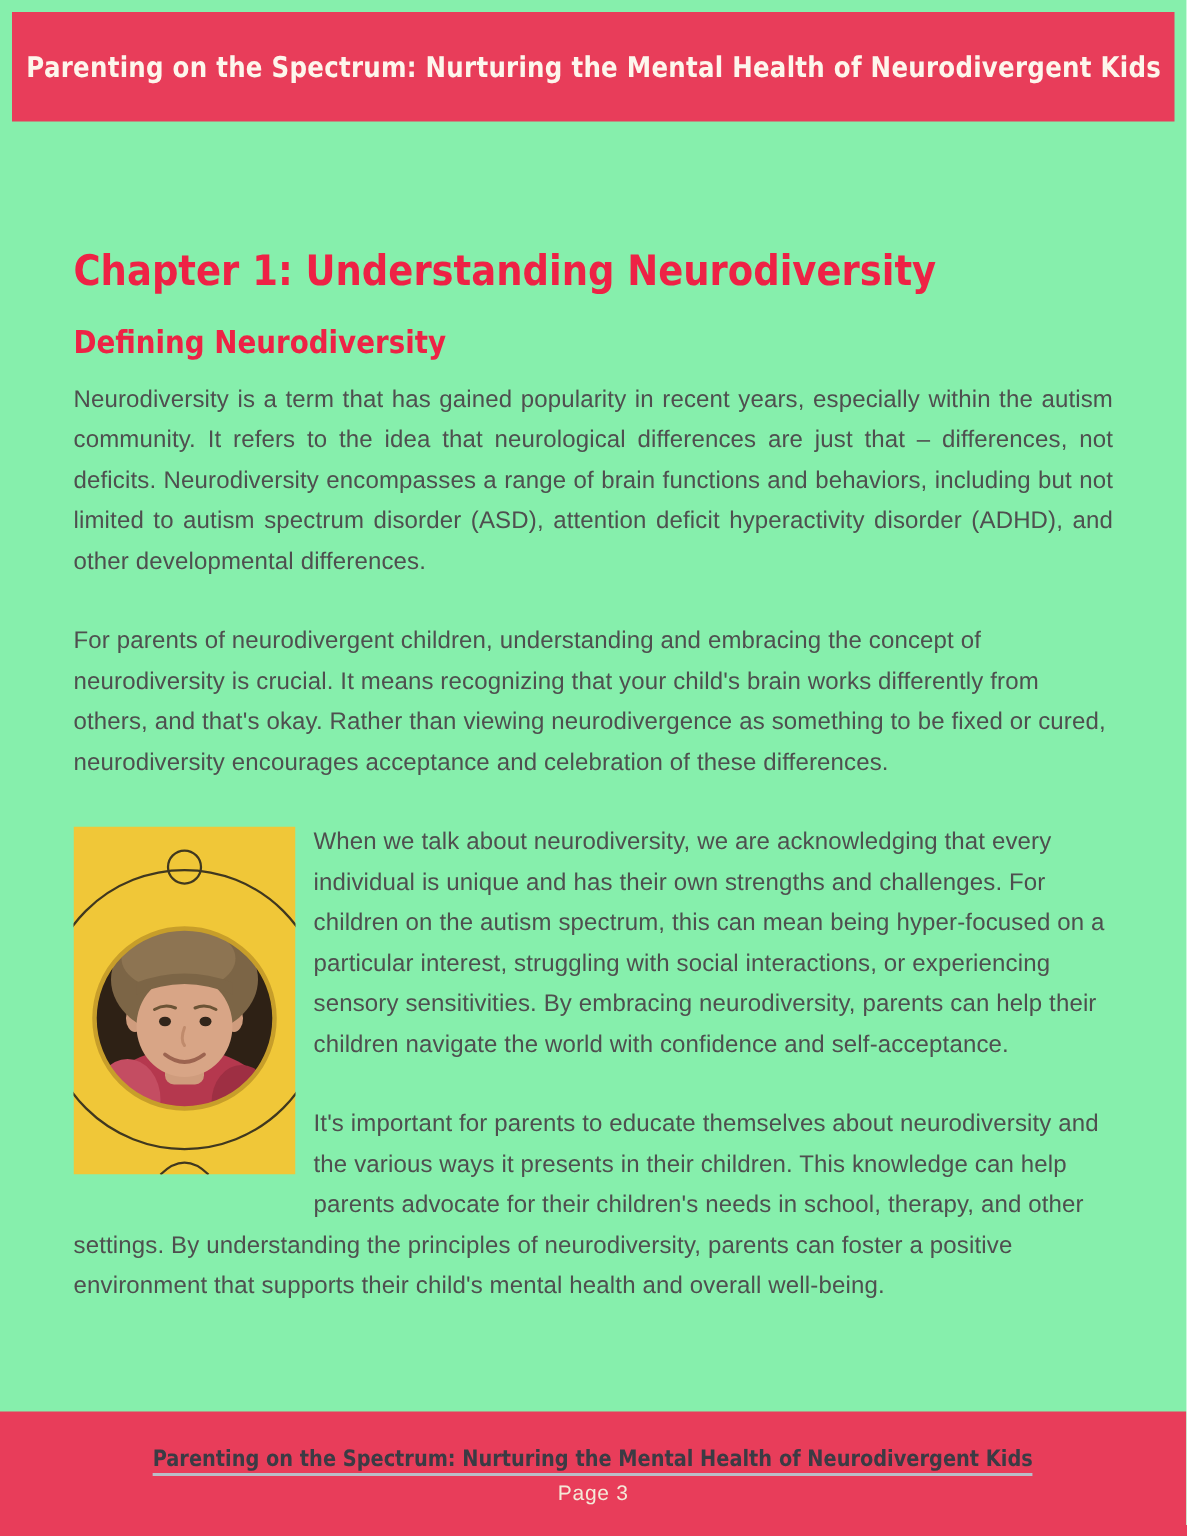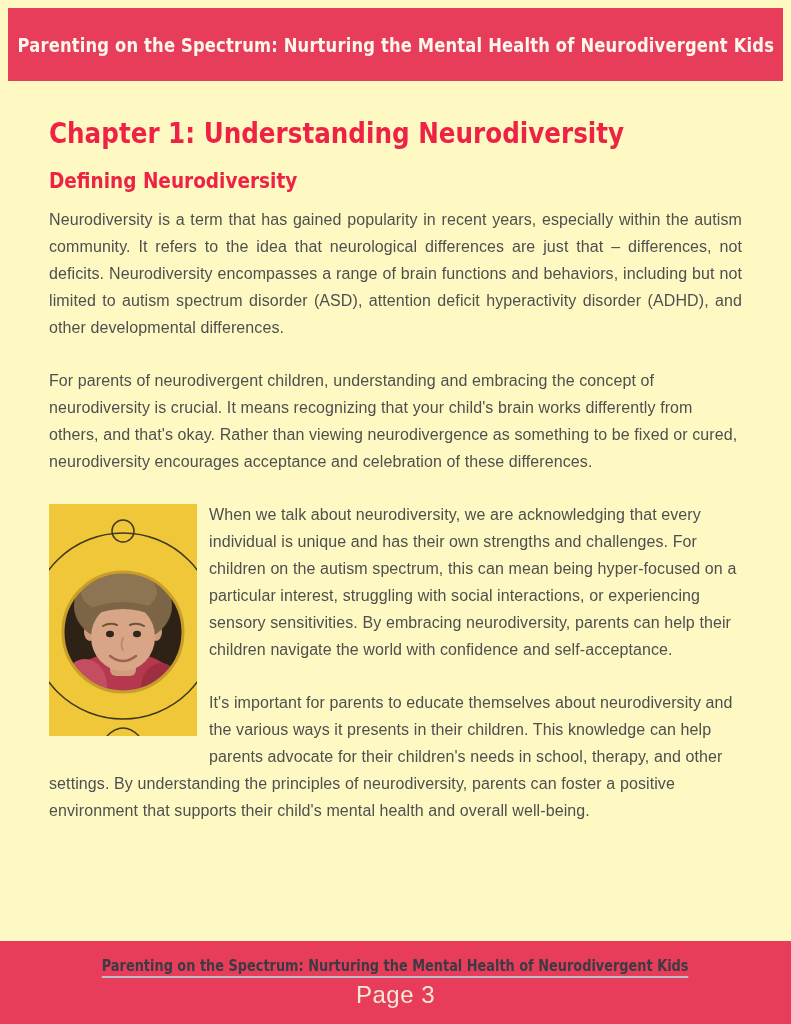--- a/index.html
+++ b/index.html
@@ -8,21 +8,21 @@
     --body-text:#4f4f4f;
     --footer-title-text:#3b3b44;
     --page-label-text:#f4e9d8;
     --photo-yellow:#f0c738;
   }
   *{margin:0;padding:0;box-sizing:border-box;}
   html,body{background:#ffffff;}
   .page{
     position:relative;
     width:791px;height:1024px;
-    background:#fef9c3;
+    background:#86efac;
     overflow:hidden;
     font-family:"Liberation Sans",sans-serif;
   }
   
   .top-banner{
     margin:8px 8px 0 8px;
     height:73px;
     background:var(--banner-red);
     display:flex;align-items:center;justify-content:center;
   }
@@ -34,20 +34,21 @@
     font-size:19px;
     font-weight:bold;
     letter-spacing:.2px;
     white-space:nowrap;
     font-family:"DejaVu Sans",sans-serif;
   }
   
   .content{
     padding:38px 49px 0 49px;
     color:var(--body-text);
+    margin-top:47px;
   }
   h1.chapter-title{
     color:var(--heading-red);
     font-size:28px;
     line-height:30px;
     font-weight:bold;
     margin-bottom:20px;
     transform:scaleX(.88);
     transform-origin:left center;
     white-space:nowrap;
@@ -94,21 +95,21 @@
     color:var(--footer-title-text);
     font-size:15px;
     font-weight:bold;
     white-space:nowrap;
     border-bottom:2px solid #b9bec8;
     padding-bottom:1px;
     font-family:"DejaVu Sans",sans-serif;
   }
   .footer-banner .page-label{
     color:var(--page-label-text);
-    font-size:24px;
+    font-size:14px;
     letter-spacing:.5px;
   }
 </style>
 </head>
 <body>
 
 <div class="page">
 
   <div class="top-banner">
     <span class="banner-title">Parenting on the Spectrum: Nurturing the Mental Health of Neurodivergent Kids</span>

